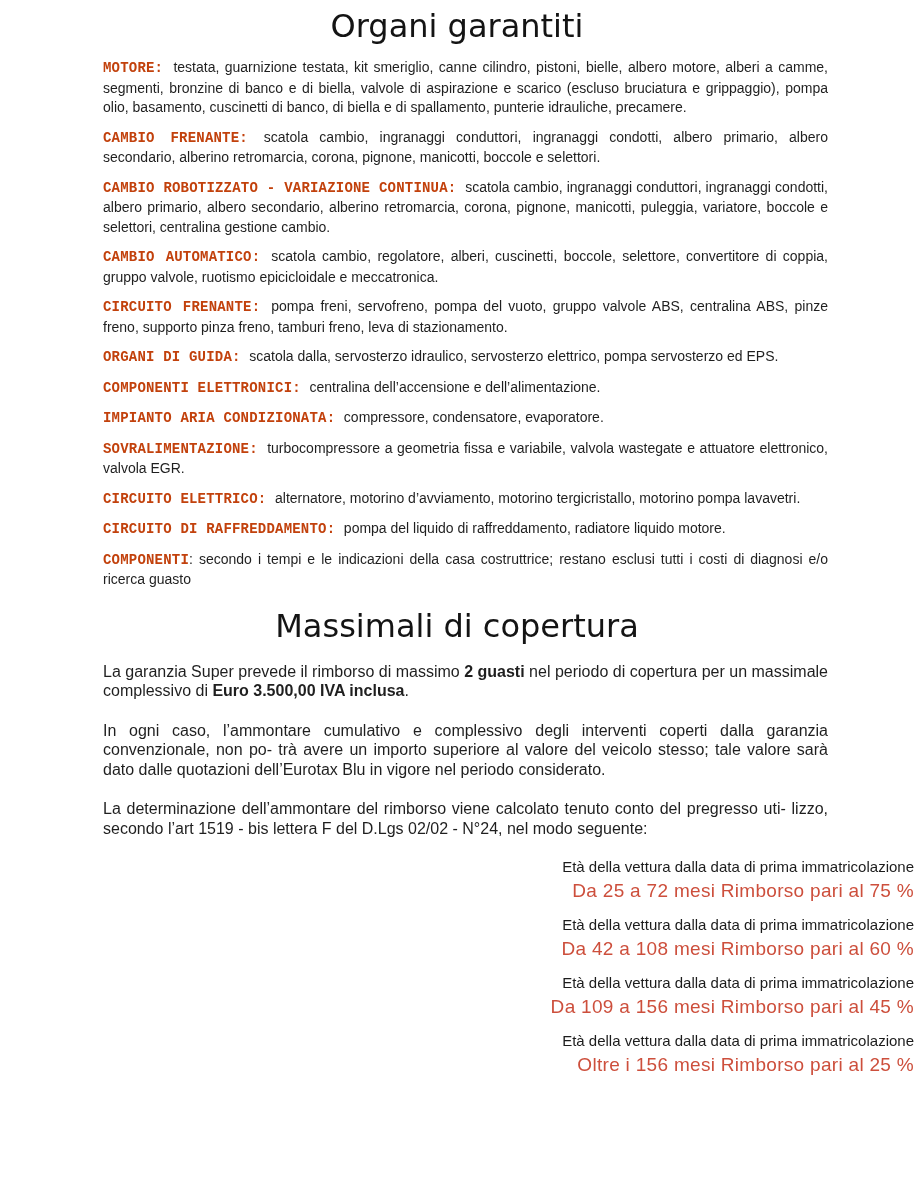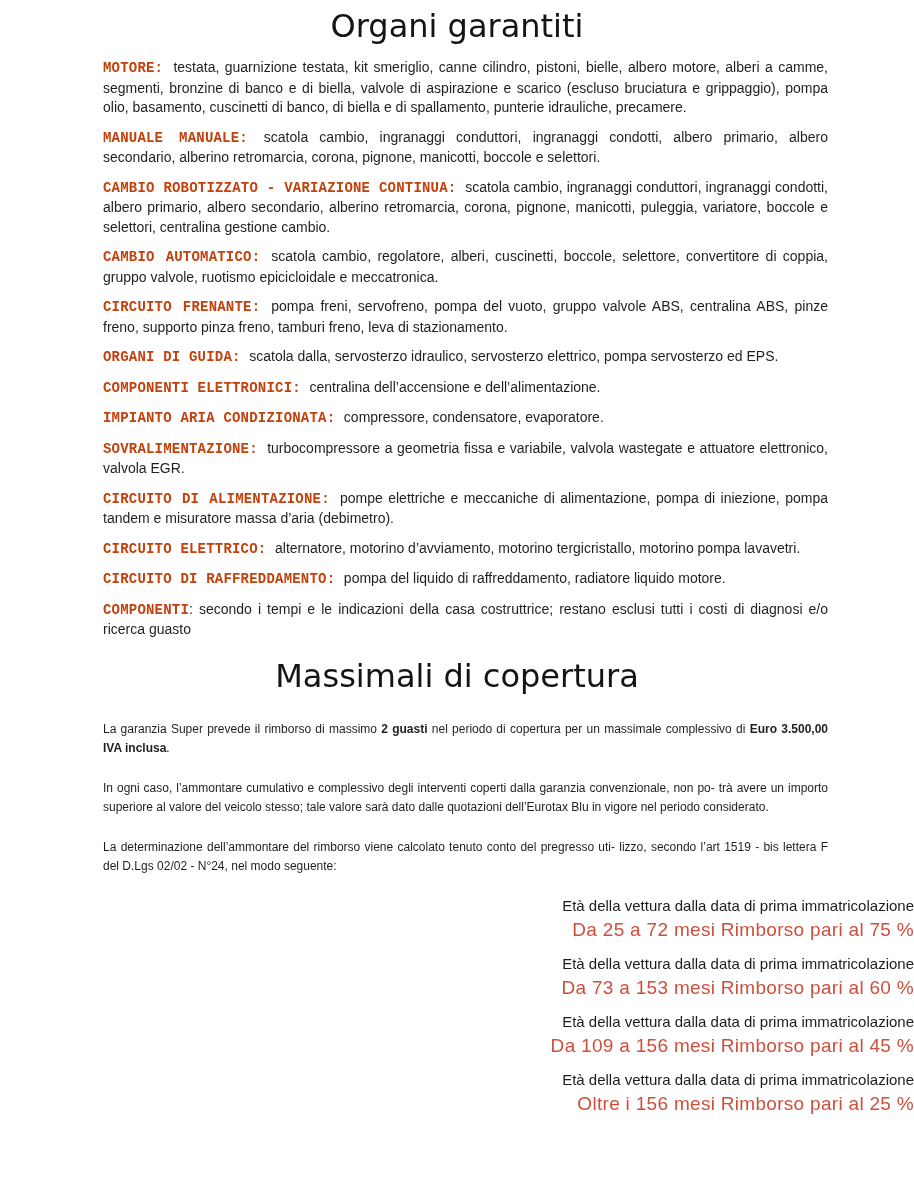--- a/index.html
+++ b/index.html
@@ -24,38 +24,38 @@
     font-family: "DejaVu Sans", sans-serif;
     font-weight: 400;
     font-size: 32px;
     line-height: 40px;
     color: #141414;
     text-align: center;
     margin: 0 -86px 12px -103px;
   }
   .doc-title.second {
     margin-top: 16px;
-    margin-bottom: 24px;
+    margin-bottom: 16px;
   }
   p.sec {
     margin: 0 0 10px 0;
     font-size: 14px;
     line-height: 19.5px;
     text-align: justify;
     color: #1f1f1f;
   }
   .lbl {
     color: #c2410c;
     font-weight: 700;
     letter-spacing: 0.2px;
     font-family: Liberation Mono, monospace;
   }
   p.mass {
     margin: 8px 0 20px 0;
-    font-size: 12px;
+    font-size: 16px;
     line-height: 19.5px;
     text-align: justify;
     color: #1f1f1f;
   }
   p.mass b { font-weight: 700; }
   .tiers {
     margin: 14px -86px 0 -103px;
     text-align: right;
   }
   .tier { margin: 0 0 13px 0; }
@@ -74,37 +74,36 @@
 </style>
 </head>
 <body>
 
 <div class="page">
 
   <h1 class="doc-title">Organi garantiti</h1>
 
   <p class="sec"><span class="lbl">MOTORE: </span><span>testata, guarnizione testata, kit smeriglio, canne cilindro, pistoni, bielle, albero motore, alberi a camme, segmenti, bronzine di banco e di biella, valvole di aspirazione e scarico (escluso bruciatura e grippaggio), pompa olio, basamento, cuscinetti di banco, di biella e di spallamento, punterie idrauliche, precamere.</span></p>
 
-  <p class="sec"><span class="lbl">MANUALE MANUALE: </span><span>scatola cambio, ingranaggi conduttori, ingranaggi condotti, albero primario, albero secondario, alberino retromarcia, corona, pignone, manicotti, boccole e selettori.</span></p>
+  <p class="sec"><span class="lbl">CAMBIO FRENANTE: </span><span>scatola cambio, ingranaggi conduttori, ingranaggi condotti, albero primario, albero secondario, alberino retromarcia, corona, pignone, manicotti, boccole e selettori.</span></p>
 
   <p class="sec"><span class="lbl">CAMBIO ROBOTIZZATO - VARIAZIONE CONTINUA: </span><span>scatola cambio, ingranaggi conduttori, ingranaggi condotti, albero primario, albero secondario, alberino retromarcia, corona, pignone, manicotti, puleggia, variatore, boccole e selettori, centralina gestione cambio.</span></p>
 
   <p class="sec"><span class="lbl">CAMBIO AUTOMATICO: </span><span>scatola cambio, regolatore, alberi, cuscinetti, boccole, selettore, convertitore di coppia, gruppo valvole, ruotismo epicicloidale e meccatronica.</span></p>
 
   <p class="sec"><span class="lbl">CIRCUITO FRENANTE: </span><span>pompa freni, servofreno, pompa del vuoto, gruppo valvole ABS, centralina ABS, pinze freno, supporto pinza freno, tamburi freno, leva di stazionamento.</span></p>
 
   <p class="sec"><span class="lbl">ORGANI DI GUIDA: </span><span>scatola dalla, servosterzo idraulico, servosterzo elettrico, pompa servosterzo ed EPS.</span></p>
 
   <p class="sec"><span class="lbl">COMPONENTI ELETTRONICI: </span><span>centralina dell’accensione e dell’alimentazione.</span></p>
 
   <p class="sec"><span class="lbl">IMPIANTO ARIA CONDIZIONATA: </span><span>compressore, condensatore, evaporatore.</span></p>
 
   <p class="sec"><span class="lbl">SOVRALIMENTAZIONE: </span><span>turbocompressore a geometria fissa e variabile, valvola wastegate e attuatore elettronico, valvola EGR.</span></p>
 
-  <p class="sec"><span class="lbl">CIRCUITO DI ALIMENTAZIONE: </span><span>pompe elettriche e meccaniche di alimentazione, pompa di iniezione, pompa tandem e misuratore massa d’aria (debimetro).</span></p>
 
   <p class="sec"><span class="lbl">CIRCUITO ELETTRICO: </span><span>alternatore, motorino d’avviamento, motorino tergicristallo, motorino pompa lavavetri.</span></p>
 
   <p class="sec"><span class="lbl">CIRCUITO DI RAFFREDDAMENTO: </span><span>pompa del liquido di raffreddamento, radiatore liquido motore.</span></p>
 
   <p class="sec"><span class="lbl">COMPONENTI</span><span>: secondo i tempi e le indicazioni della casa costruttrice; restano esclusi tutti i costi di diagnosi e/o ricerca guasto</span></p>
 
   <h1 class="doc-title second">Massimali di copertura</h1>
 
   <p class="mass"><span>La garanzia Super prevede il rimborso di massimo </span><b>2 guasti</b><span> nel periodo di copertura per un massimale complessivo di </span><b>Euro 3.500,00 IVA inclusa</b><span>.</span></p>
@@ -113,21 +112,21 @@
 
   <p class="mass">La determinazione dell’ammontare del rimborso viene calcolato tenuto conto del pregresso uti- lizzo, secondo l’art 1519 - bis lettera F del D.Lgs 02/02 - N°24, nel modo seguente:</p>
 
   <div class="tiers">
     <div class="tier">
       <div class="age">Età della vettura dalla data di prima immatricolazione</div>
       <div class="refund">Da 25 a 72 mesi Rimborso pari al 75 %</div>
     </div>
     <div class="tier">
       <div class="age">Età della vettura dalla data di prima immatricolazione</div>
-      <div class="refund">Da 73 a 153 mesi Rimborso pari al 60 %</div>
+      <div class="refund">Da 42 a 108 mesi Rimborso pari al 60 %</div>
     </div>
     <div class="tier">
       <div class="age">Età della vettura dalla data di prima immatricolazione</div>
       <div class="refund">Da 109 a 156 mesi Rimborso pari al 45 %</div>
     </div>
     <div class="tier">
       <div class="age">Età della vettura dalla data di prima immatricolazione</div>
       <div class="refund">Oltre i 156 mesi Rimborso pari al 25 %</div>
     </div>
   </div>

